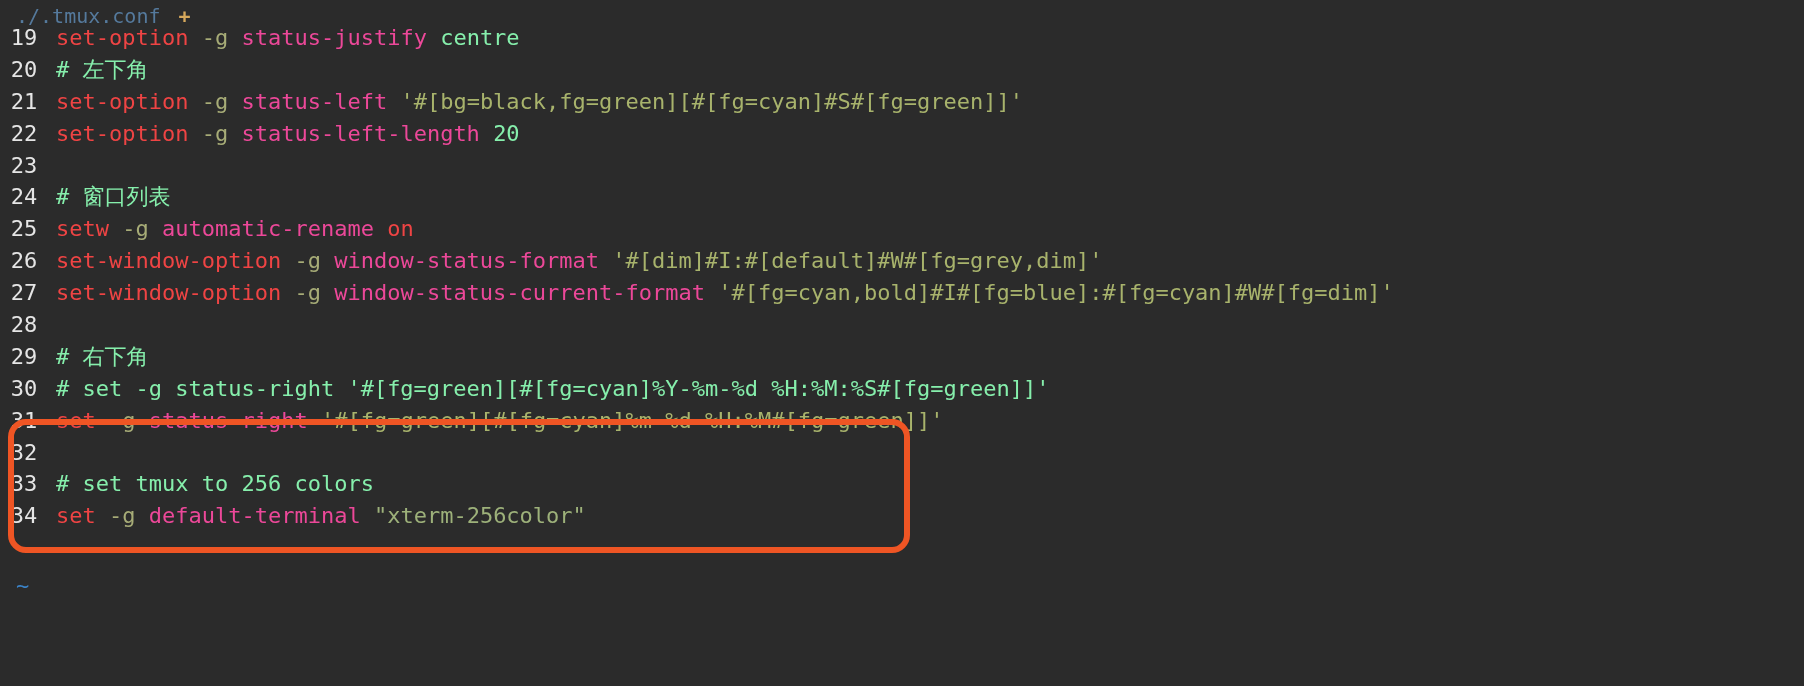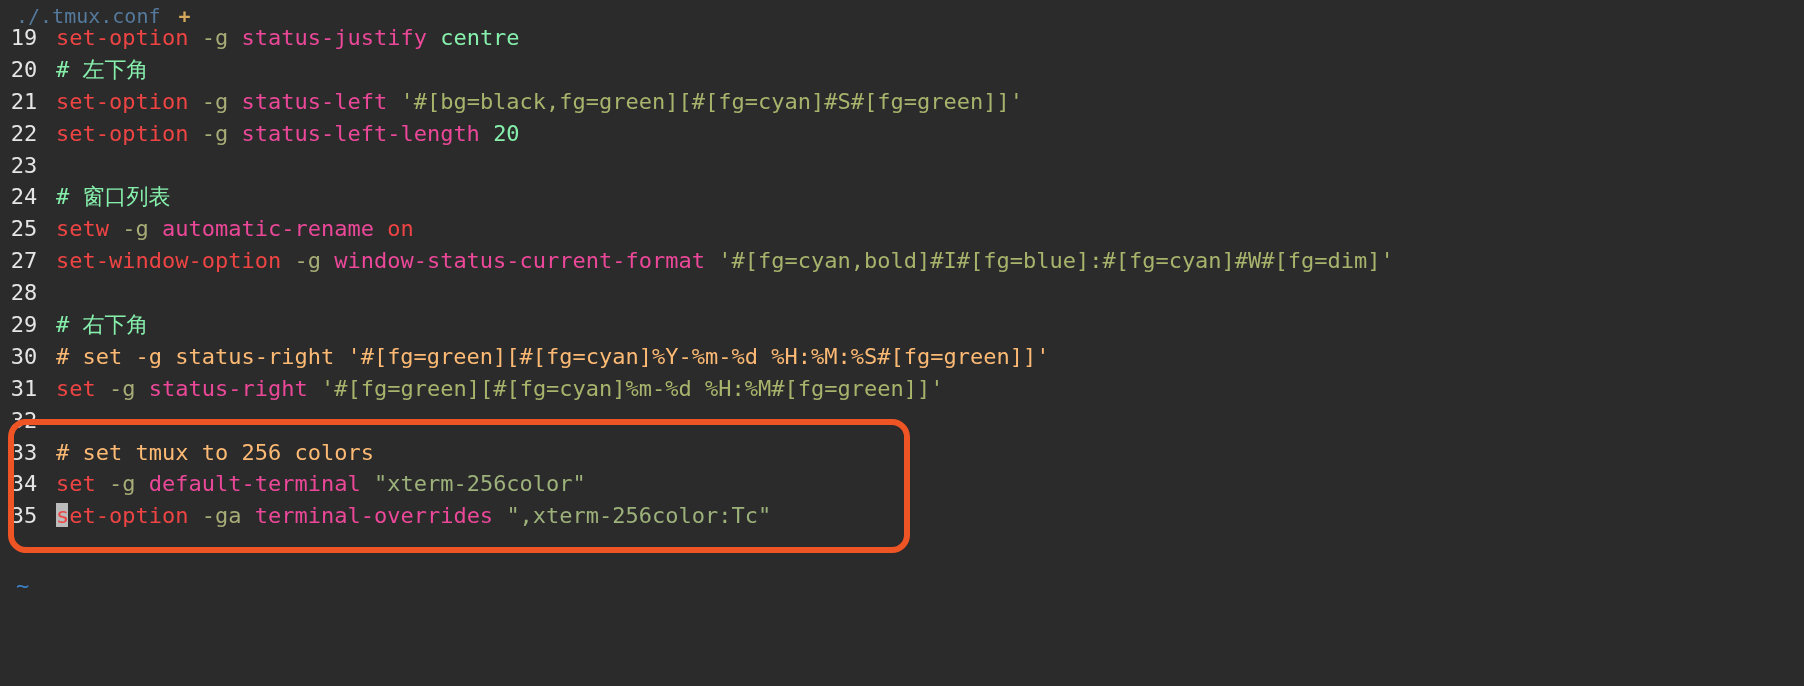--- a/index.html
+++ b/index.html
@@ -11,21 +11,21 @@
   .tab .plus{color:#d6a85c;margin-left:6px;font-weight:bold;}
   .code{position:absolute;top:22px;left:0;}
   .row{white-space:pre;}
   .ln{display:inline-block;width:48px;text-align:center;color:#e5e5e5;
     padding-right:8px;user-select:none;}
   .c-red{color:#ef4444;}
   .c-olive{color:#a7ac77;}
   .c-blue{color:#ec4899;}
   .c-plain{color:#86efac;}
   .c-olive2{color:#a8b36c;text-align:center;}
-  .c-comment{color:#fdba74;}
+  .c-comment{color:#86efac;}
   .c-stringlite{color:#9db17a;}
   .hlbox{position:absolute;left:8px;top:419px;width:890px;height:122px;
     border:6px solid #ef5524;border-radius:18px;pointer-events:none;}
   .cursor{display:inline-block;width:12px;height:24px;background:#bbbbbb;
     vertical-align:-4px;margin-right:-12px;}
   .tilde{position:absolute;left:16px;color:#3b83c8;font-size:22px;}
 </style>
 </head>
 <body>
 <div class="wrap">
@@ -36,28 +36,28 @@
 </div>
 
 <div class="code" id="code">
       <div class="row"><span class="ln">19</span><span class="c-red">set-option</span><span> </span><span class="c-olive">-g</span><span> </span><span class="c-blue">status-justify</span><span> </span><span class="c-plain">centre</span></div>
       <div class="row"><span class="ln">20</span><span class="c-plain"># 左下角</span></div>
       <div class="row"><span class="ln">21</span><span class="c-red">set-option</span><span> </span><span class="c-olive">-g</span><span> </span><span class="c-blue">status-left</span><span> </span><span class="c-olive2">'#[bg=black,fg=green][#[fg=cyan]#S#[fg=green]]'</span></div>
       <div class="row"><span class="ln">22</span><span class="c-red">set-option</span><span> </span><span class="c-olive">-g</span><span> </span><span class="c-blue">status-left-length</span><span> </span><span class="c-plain">20</span></div>
       <div class="row"><span class="ln">23</span></div>
       <div class="row"><span class="ln">24</span><span class="c-plain"># 窗口列表</span></div>
       <div class="row"><span class="ln">25</span><span class="c-red">setw</span><span> </span><span class="c-olive">-g</span><span> </span><span class="c-blue">automatic-rename</span><span> </span><span class="c-red">on</span></div>
+      <div class="row"><span class="ln">26</span><span class="c-red">set-window-option</span><span> </span><span class="c-olive">-g</span><span> </span><span class="c-blue">window-status-format</span><span> </span><span class="c-olive2">'#[dim]#I:#[default]#W#[fg=grey,dim]'</span></div>
       <div class="row"><span class="ln">27</span><span class="c-red">set-window-option</span><span> </span><span class="c-olive">-g</span><span> </span><span class="c-blue">window-status-current-format</span><span> </span><span class="c-olive2">'#[fg=cyan,bold]#I#[fg=blue]:#[fg=cyan]#W#[fg=dim]'</span></div>
       <div class="row"><span class="ln">28</span></div>
       <div class="row"><span class="ln">29</span><span class="c-plain"># 右下角</span></div>
       <div class="row"><span class="ln">30</span><span class="c-comment"># set -g status-right '#[fg=green][#[fg=cyan]%Y-%m-%d %H:%M:%S#[fg=green]]'</span></div>
       <div class="row"><span class="ln">31</span><span class="c-red">set</span><span> </span><span class="c-olive">-g</span><span> </span><span class="c-blue">status-right</span><span> </span><span class="c-olive2">'#[fg=green][#[fg=cyan]%m-%d %H:%M#[fg=green]]'</span></div>
       <div class="row"><span class="ln">32</span></div>
       <div class="row"><span class="ln">33</span><span class="c-comment"># set tmux to 256 colors</span></div>
       <div class="row"><span class="ln">34</span><span class="c-red">set</span><span> </span><span class="c-olive">-g</span><span> </span><span class="c-blue">default-terminal</span><span> </span><span class="c-stringlite">"xterm-256color"</span></div>
-      <div class="row"><span class="ln">35</span><span class="cursor"></span><span class="c-red">set-option</span><span> </span><span class="c-olive">-ga</span><span> </span><span class="c-blue">terminal-overrides</span><span> </span><span class="c-stringlite">",xterm-256color:Tc"</span></div>
     </div>
 
 <div class="hlbox"></div>
 
 <span class="tilde" id="tilde" style="top: 570px;">~</span>
 
 </div>
 
 </body></html>

